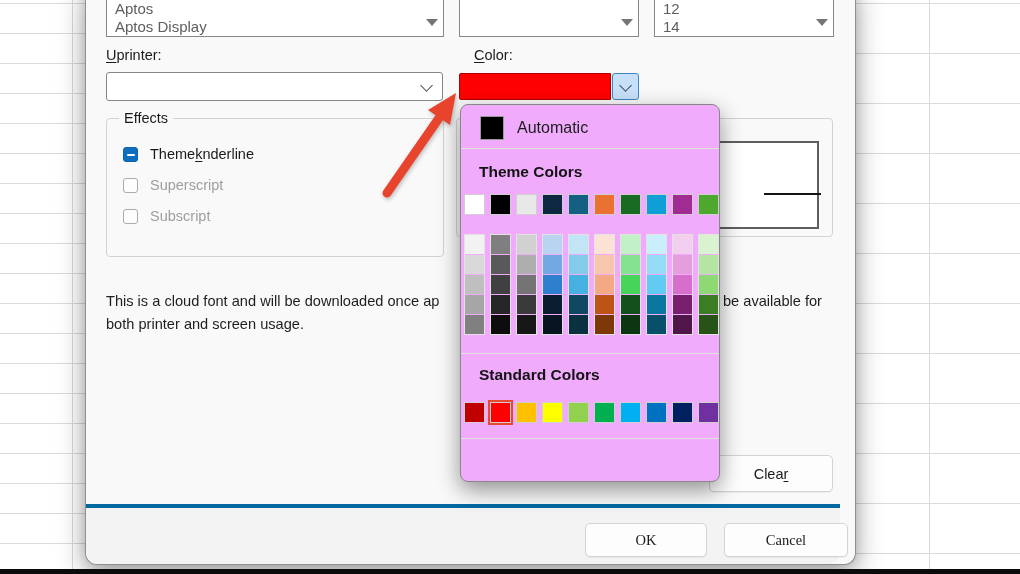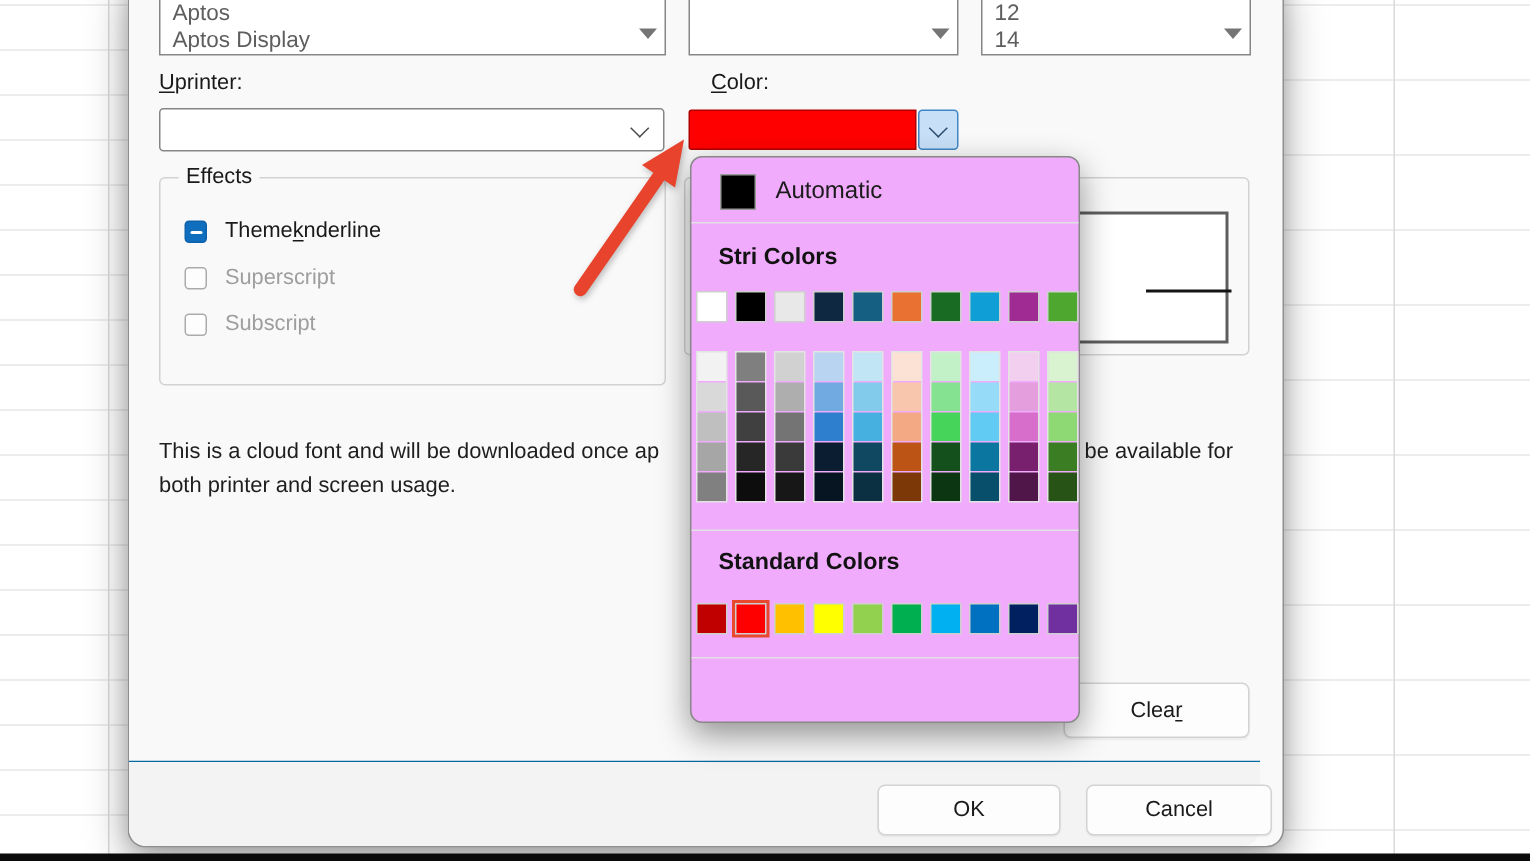--- a/index.html
+++ b/index.html
@@ -37,22 +37,22 @@
   .chk-box.indeterminate::after{content:"";position:absolute;left:3px;top:6px;width:8px;height:2px;background:#fff;border-radius:1px;}
   .chk-box.unchecked{background:#fdfdfd;border:1px solid #ababab;}
   .chk-label{font-size:14.5px;color:#1a1a1a;white-space:nowrap;}
   .chk-label.disabled{color:#9e9e9e;}
   .preview-box{position:absolute;left:10px;top:22px;width:352px;height:88px;background:#fff;border:2px solid #5e5e5e;box-sizing:border-box;}
   .strike-line{position:absolute;left:305px;top:74px;width:57px;height:2px;background:#141414;}
   .note{position:absolute;font-size:14.6px;color:#1e1e1e;height:18px;line-height:18px;white-space:nowrap;}
   .btn{position:absolute;background:#fdfdfd;border:1px solid #d3d3d3;border-radius:5px;box-sizing:border-box;
       font-size:14.5px;color:#1a1a1a;display:flex;align-items:center;justify-content:center;
       box-shadow:0 1px 1px rgba(0,0,0,.05);white-space:nowrap;}
-  .footer{position:absolute;left:0;right:15px;bottom:0;height:56px;background:#f3f3f3;border-top:1px solid #0369a1;
-      border-radius:0 0 12px 12px;}
+  .footer{position:absolute;left:0;right:15px;bottom:0;height:56px;background:#f3f3f3;border-top:4px solid #0369a1;
+      border-radius:0 0 12px 12px;font-family:Liberation Serif, serif;}
   
   .popup{position:absolute;left:460px;top:104px;width:260px;height:378px;background:#f0abfc;border:1px solid #888;
       border-radius:8px;box-shadow:0 8px 22px rgba(0,0,0,.42);z-index:20;box-sizing:border-box;}
   .popup .divider{position:absolute;left:0;right:0;height:1px;background:#e1e1e1;}
   .auto-row{position:absolute;left:0;right:2px;top:5px;height:36px;display:flex;align-items:center;gap:13px;padding-left:19px;}
   .auto-swatch{width:24px;height:24px;box-sizing:border-box;border:1px solid #9b9b9b;}
   .popup-big-label{font-size:16px;color:#1b1b1b;white-space:nowrap;}
   .popup-header{position:absolute;left:18px;font-size:15.5px;font-weight:bold;color:#121212;white-space:nowrap;}
   .swatch-row{position:absolute;left:4px;display:flex;gap:7px;}
   .swatch{width:19px;height:19px;box-sizing:border-box;box-shadow:0 0 0 1px #cfcfcf;}
@@ -138,21 +138,21 @@
       <div class="btn" style="left:638px;top:15px;width:124px;height:34px;">Cancel</div>
     </div>
   </div>
 
   <div class="popup">
     <div class="auto-row">
       <span class="auto-swatch" style="background: rgb(0, 0, 0);"></span>
       <span class="popup-big-label">Automatic</span>
     </div>
     <div class="divider" style="top:43px;"></div>
-    <div class="popup-header" style="top:58px;">Stri Colors</div>
+    <div class="popup-header" style="top:58px;">Theme Colors</div>
     <div class="swatch-row" style="top:90px;">
         <div class="swatch" style="background: rgb(255, 255, 255);"></div>
         <div class="swatch" style="background: rgb(0, 0, 0);"></div>
         <div class="swatch" style="background: rgb(232, 232, 232);"></div>
         <div class="swatch" style="background: rgb(14, 40, 65);"></div>
         <div class="swatch" style="background: rgb(21, 96, 130);"></div>
         <div class="swatch" style="background: rgb(233, 113, 50);"></div>
         <div class="swatch" style="background: rgb(25, 107, 36);"></div>
         <div class="swatch" style="background: rgb(15, 158, 213);"></div>
         <div class="swatch" style="background: rgb(160, 43, 147);"></div>

